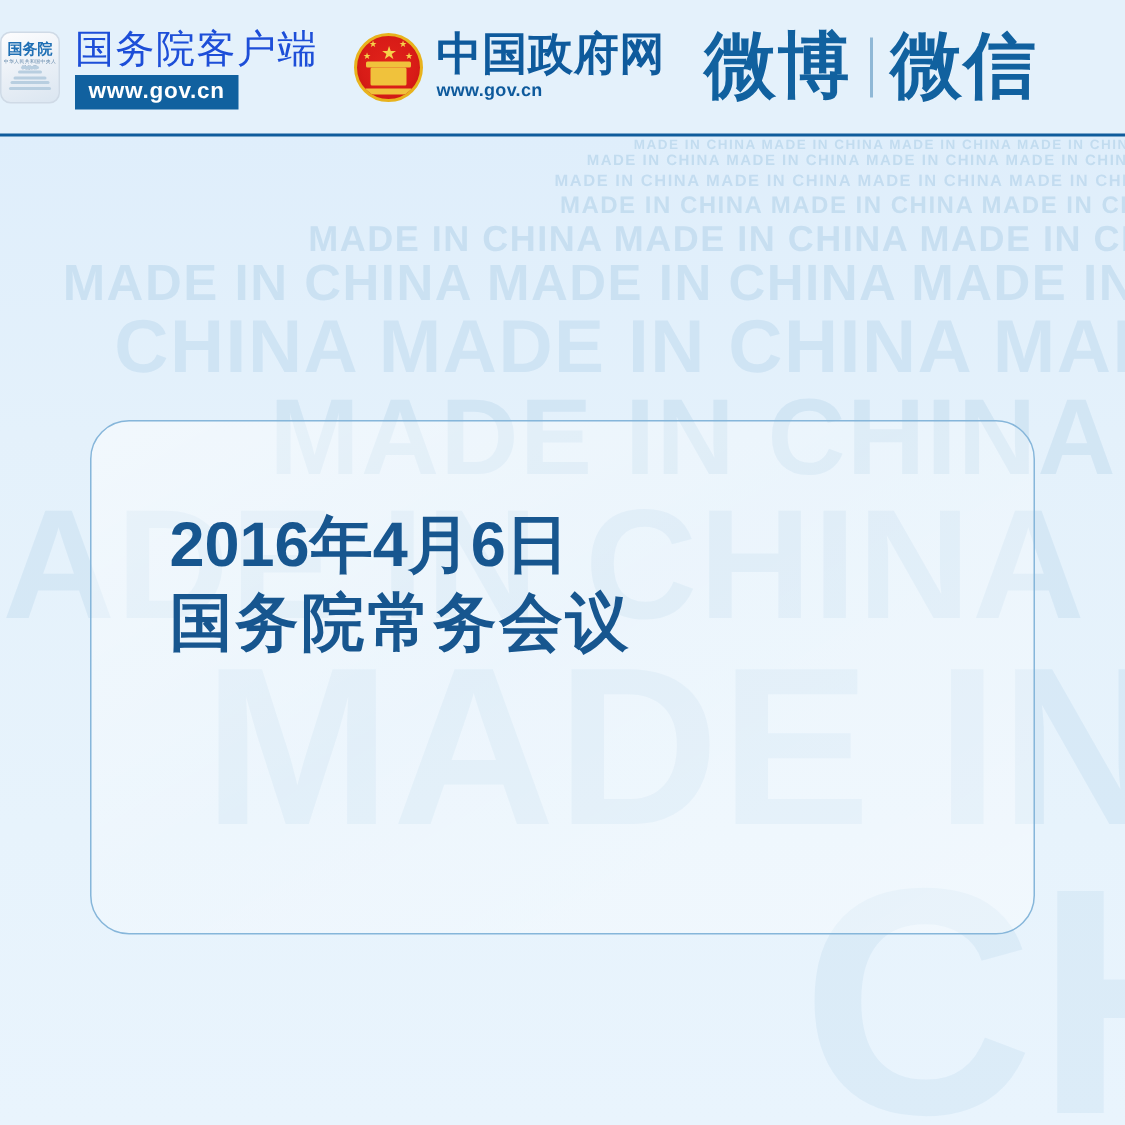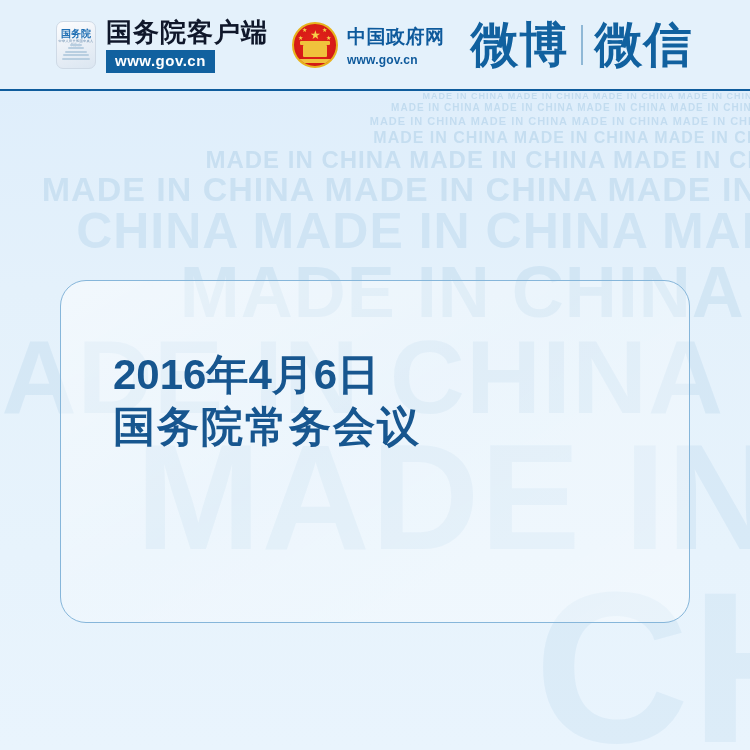--- a/index.html
+++ b/index.html
@@ -17,21 +17,20 @@
     background:#e4f1fb;
     overflow:hidden;
   }
 
   
   .header {
     position:absolute; top:0; left:0;
     width:750px; height:90px;
     background:#e4f1fb;
     display:flex; align-items:center;
-    padding-left:56px;
     z-index:40;
   }
   .header-rule {
     position:absolute; top:89px; left:0;
     width:750px; height:2px;
     background:#0f5c9c;
     z-index:41;
   }
 
   
@@ -64,21 +63,21 @@
     background:#b8cee0; height:2px; border-radius:1px;
   }
   .app-icon .ai-bldg i:nth-child(1){ width:40%; }
   .app-icon .ai-bldg i:nth-child(2){ width:60%; }
   .app-icon .ai-bldg i:nth-child(3){ width:78%; }
   .app-icon .ai-bldg i:nth-child(4){ width:92%; }
   .app-icon .ai-bldg i:nth-child(5){ width:100%; }
 
   .brand1 { margin-left:10px; flex:0 0 auto; }
   .brand1-cn {
-    font-size:26px; font-weight:bold; color:#0f172a;
+    font-size:26px; font-weight:normal; color:#1d4ed8;
     letter-spacing:1px; line-height:29px;
     white-space:nowrap;
   }
   .brand1-url {
     margin-top:3px;
     background:#11619f;
     color:#ffffff;
     font-size:15px; font-weight:bold;
     letter-spacing:.5px;
     padding:3px 9px 4px 9px;
@@ -112,21 +111,21 @@
     content:""; position:absolute; top:-4px; left:-3px; right:-3px;
     height:4px; background:#f0c23c; border-radius:1px;
   }
   .emblem .em-base {
     position:absolute; bottom:3px; left:5px; right:5px; height:4px;
     background:#f0c23c; border-radius:1px;
   }
 
   .brand2 { margin-left:9px; flex:0 0 auto; }
   .brand2-cn {
-    font-size:19px; font-weight:bold; color:#0e5a9c;
+    font-size:30px; font-weight:bold; color:#0e5a9c;
     letter-spacing:.5px; line-height:28px; white-space:nowrap;
   }
   .brand2-url {
     margin-top:2px;
     font-size:12px; font-weight:bold; color:#0e5a9c;
     letter-spacing:.2px;
   }
 
   
   .social {
@@ -179,21 +178,21 @@
     left:60px; top:280px;
     width:630px; height:343px;
     border:1.3px solid #86b6da;
     border-radius:26px;
     background:linear-gradient(150deg,rgba(255,255,255,.50) 0%,rgba(255,255,255,.26) 45%,rgba(255,255,255,.40) 100%);
     z-index:20;
   }
 
   .card-title {
     position:absolute;
-    left:52px; top:68px;
+    left:52px; top:56px;
     color:#17568f;
     font-size:42px; font-weight:bold;
     line-height:52px;
     letter-spacing:0px;
     white-space:nowrap;
   }
   .card-title .t-line2 { letter-spacing:2px; }
 
   .card-body {
     position:absolute;

